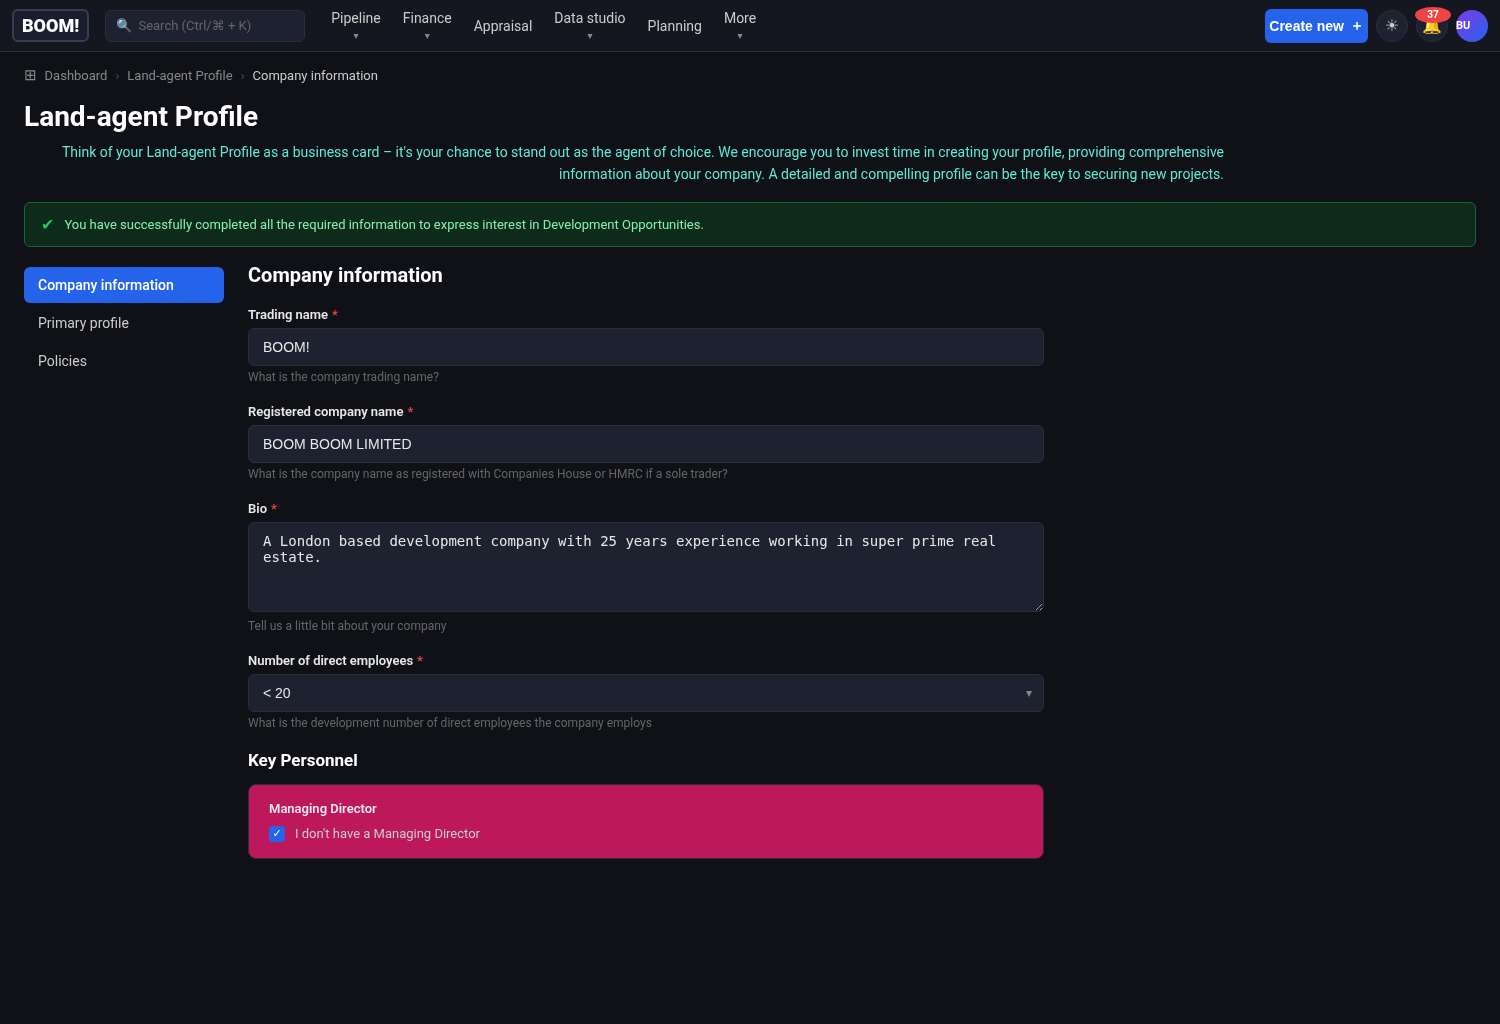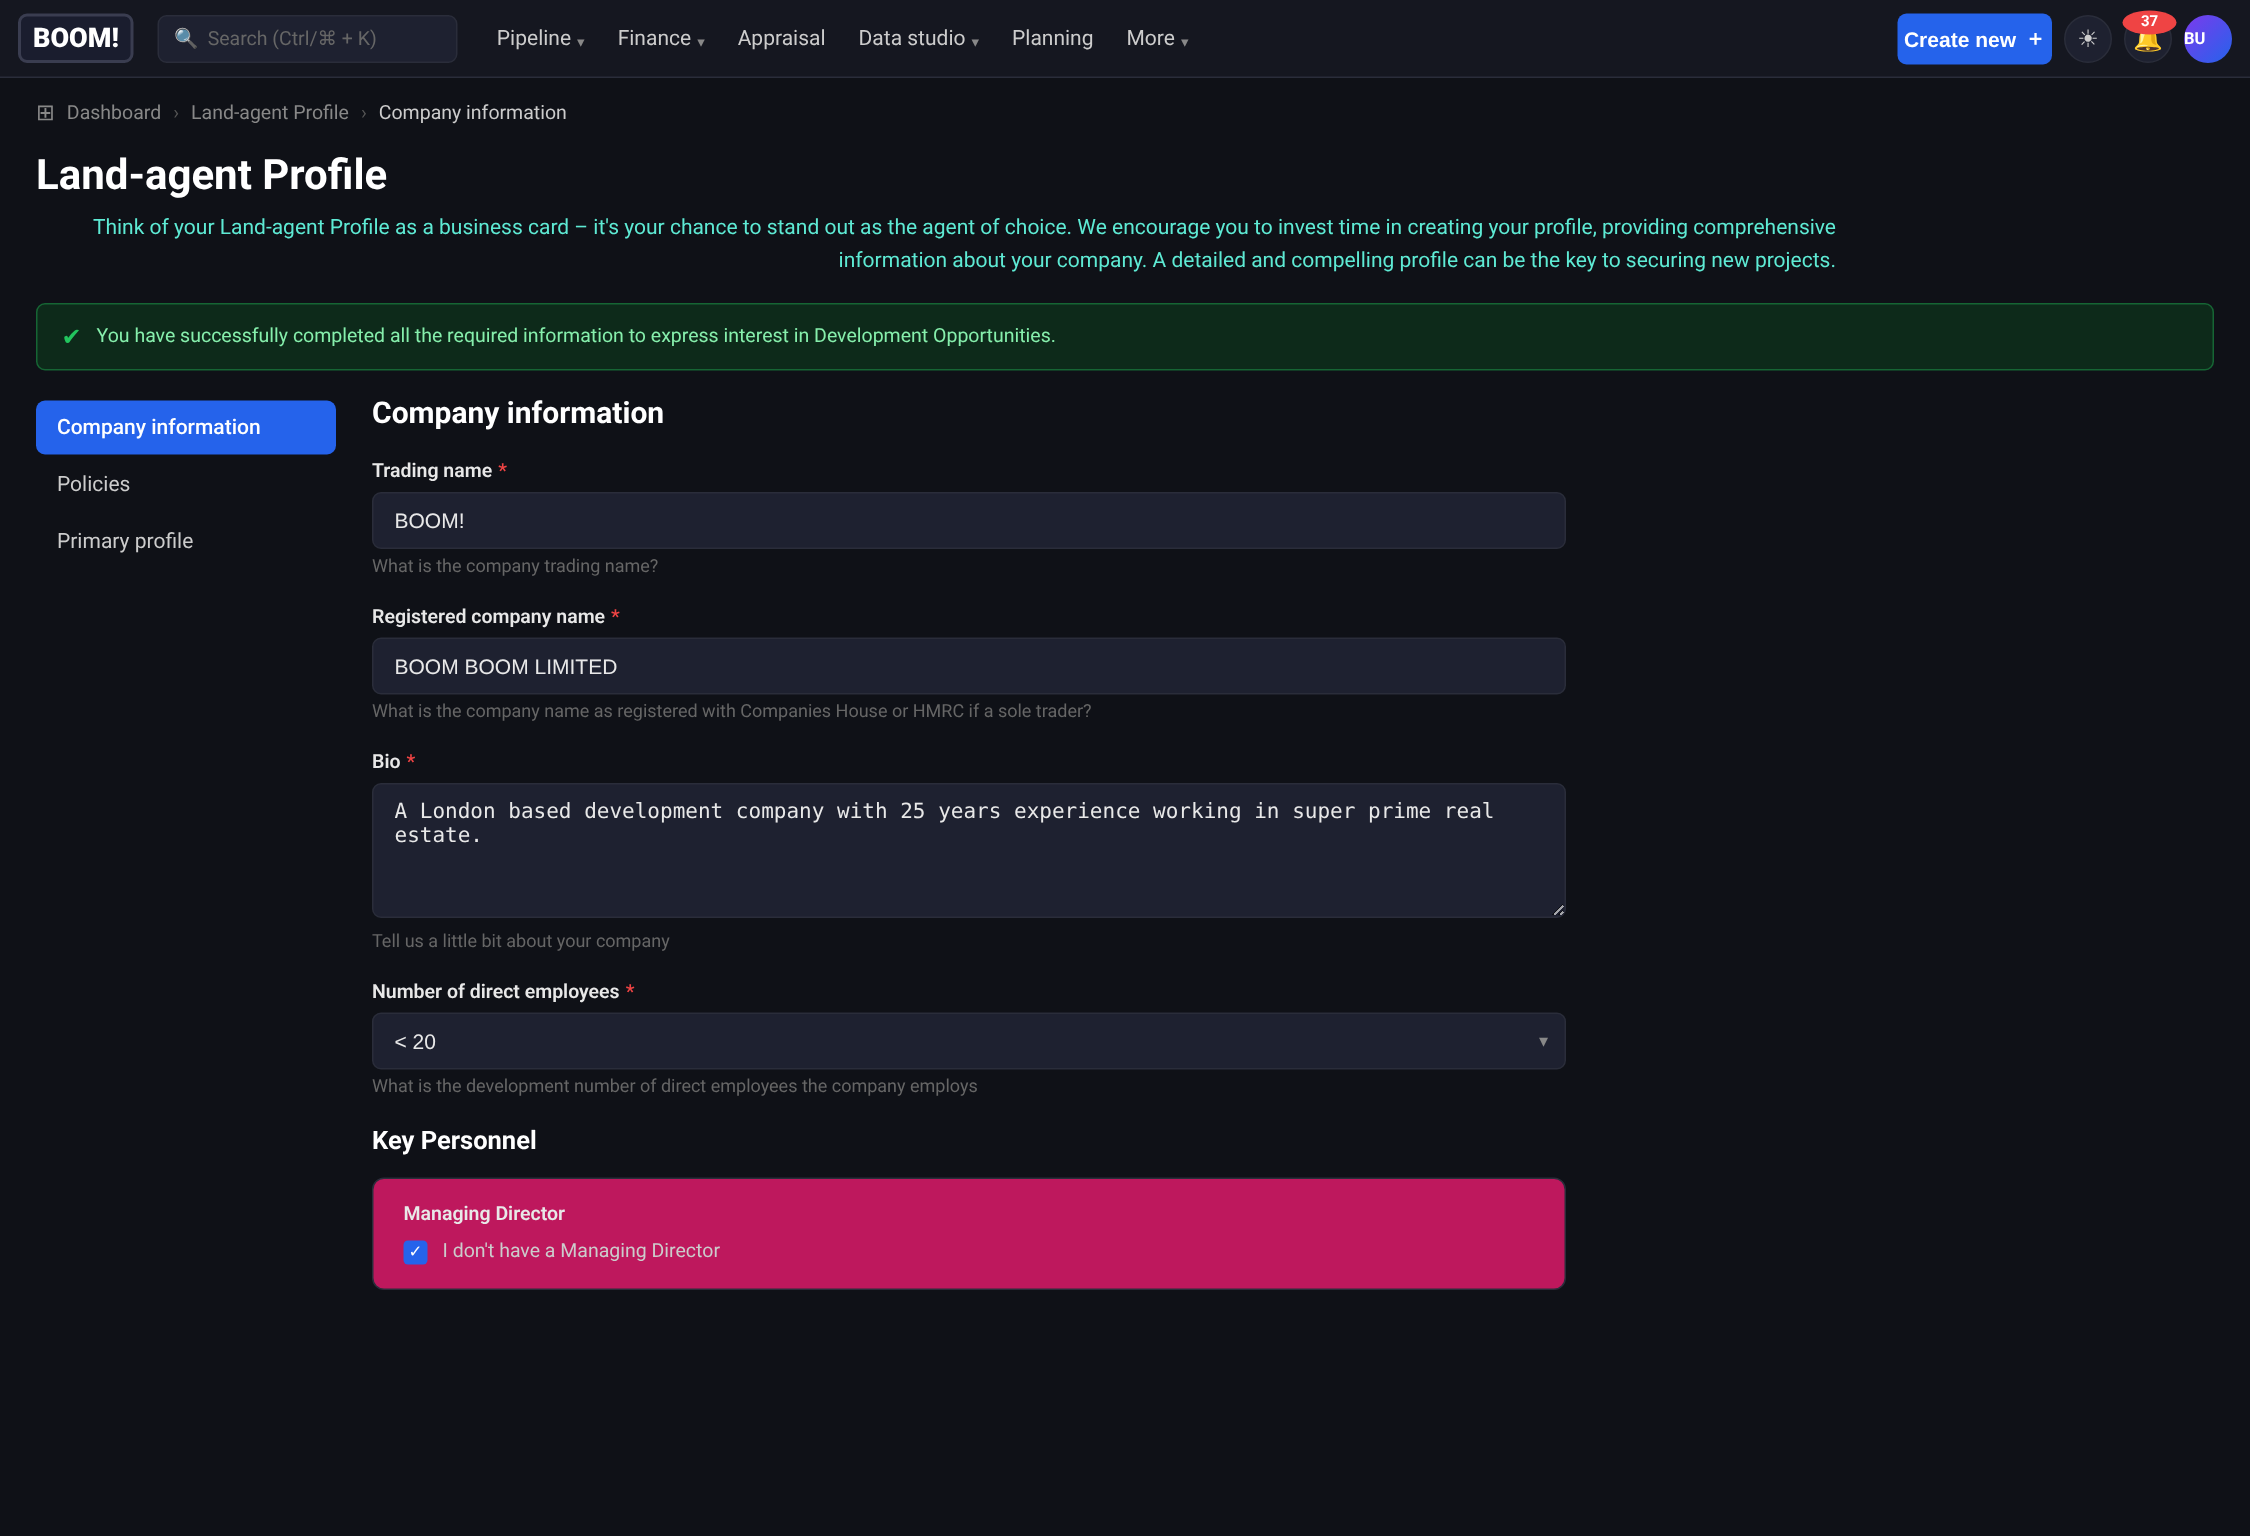--- a/index.html
+++ b/index.html
@@ -51,28 +51,29 @@
 
     .nav-links {
       display: flex;
       align-items: center;
       gap: 2px;
       margin-left: 8px;
     }
 
     .nav-item {
       display: flex;
-      align-items: flex-end;
+      align-items: center;
       gap: 4px;
       color: #ccc;
       padding: 6px 10px;
       border-radius: 5px;
       cursor: pointer;
       font-size: 14px;
       white-space: nowrap;
+      flex-direction: column;
     }
 
     .nav-chevron { font-size: 10px; color: #888; }
 
     .nav-spacer { flex: 1; }
 
     .nav-actions {
       display: flex;
       align-items: center;
       gap: 8px;
@@ -432,24 +433,24 @@
   <span>You have successfully completed all the required information to express interest in Development Opportunities.</span>
 </div>
 
 <div class="main-layout">
 
   <aside class="sidebar">
     <div class="sidebar-item active">
       <span>Company information</span>
     </div>
     <div class="sidebar-item">
+      <span>Primary profile</span>
+    </div>
+    <div class="sidebar-item">
       <span>Policies</span>
-    </div>
-    <div class="sidebar-item">
-      <span>Primary profile</span>
     </div>
   </aside>
 
   <main class="content">
     <h2 class="section-title">Company information</h2>
 
     <div class="field-group">
       <label class="field-label">
         <span>Trading name</span>
         <span class="required-star">*</span>

